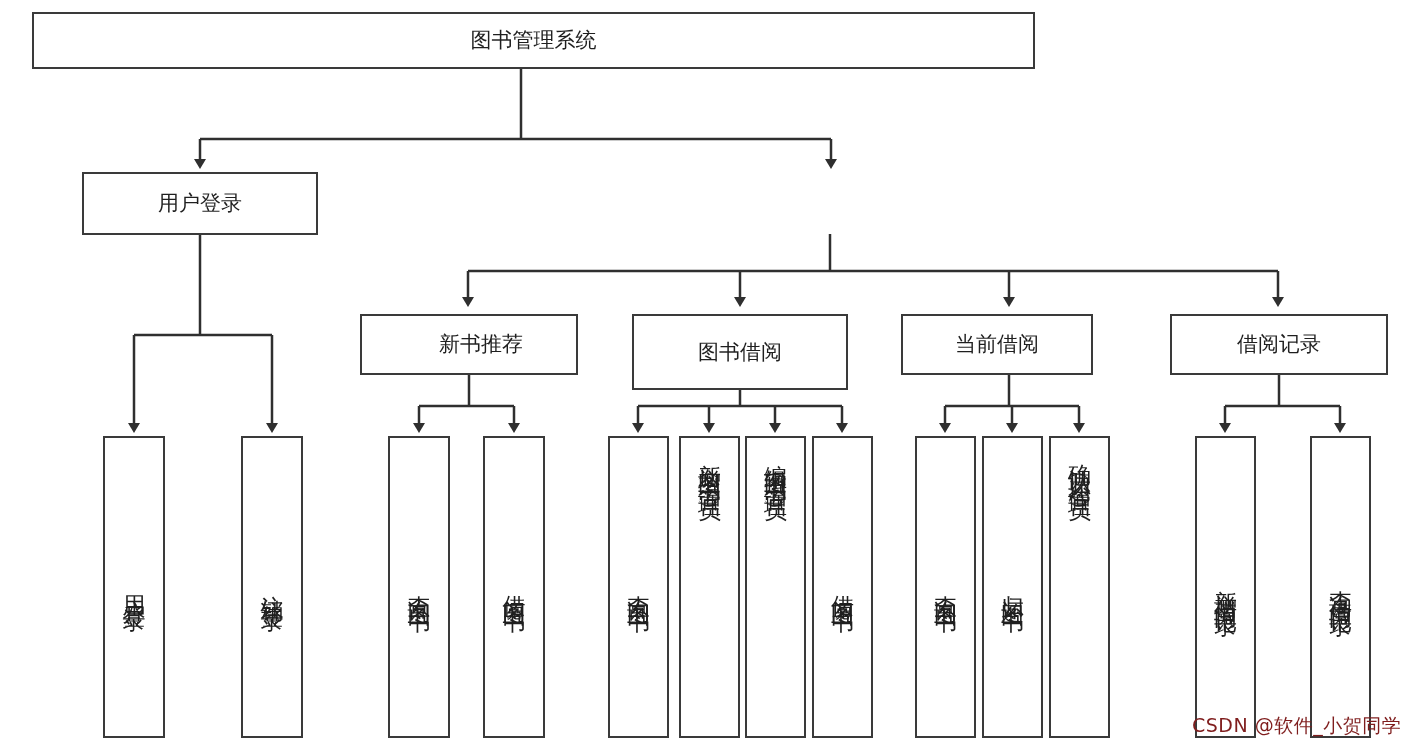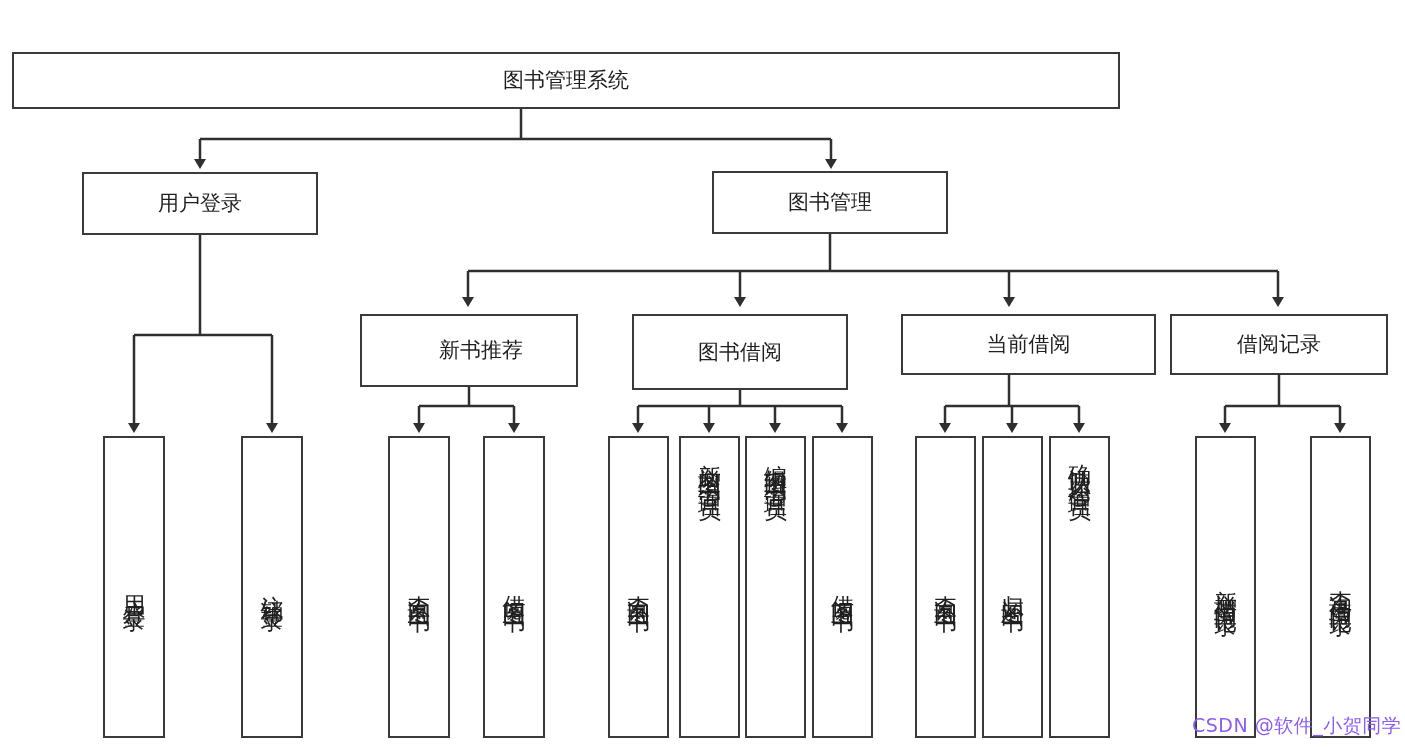--- a/index.html
+++ b/index.html
@@ -55,21 +55,21 @@
     font-size: 23px;
     letter-spacing: 5px;
     line-height: 1;
   }
   .node.vertical.centered {
     align-items: center;
     padding-top: 0;
   }
   .watermark {
     position: absolute;
-    color: #8b5cf6;
+    color: #7f1d1d;
     font-size: 19px;
     letter-spacing: 0.5px;
     white-space: nowrap;
     z-index: 3;
   }
 </style>
 </head>
 <body>
 
 <div id="canvas">
@@ -117,38 +117,35 @@
       <path d="M1012,406 L1012,424" marker-end="url(#arrow)"></path>
       <path d="M1079,406 L1079,424" marker-end="url(#arrow)"></path>
 
       <path d="M1279,375 L1279,406"></path>
       <path d="M1225,406 L1340,406"></path>
       <path d="M1225,406 L1225,424" marker-end="url(#arrow)"></path>
       <path d="M1340,406 L1340,424" marker-end="url(#arrow)"></path>
     </g>
   </svg>
 
-  <div class="node horizontal" style="left:12px; top:12px; width:1108px; height:57px;margin-top:40px;">
+  <div class="node horizontal" style="left:32px; top:12px; width:1003px; height:57px;">
     <span class="node-label">图书管理系统</span>
   </div>
 
   <div class="node horizontal" style="left:82px; top:172px; width:236px; height:63px;">
     <span class="node-label">用户登录</span>
   </div>
-  <div class="node horizontal" style="left:712px; top:171px; width:236px; height:63px;">
-    <span class="node-label">图书管理</span>
-  </div>
 
-  <div class="node horizontal" style="left:360px; top:314px; width:218px; height:73px;padding-left:24px;">
+  <div class="node horizontal" style="left:360px; top:314px; width:218px; height:61px;padding-left:24px;">
     <span class="node-label">新书推荐</span>
   </div>
   <div class="node horizontal" style="left:632px; top:314px; width:216px; height:76px;">
     <span class="node-label">图书借阅</span>
   </div>
-  <div class="node horizontal" style="left:901px; top:314px; width:255px; height:61px;">
+  <div class="node horizontal" style="left:901px; top:314px; width:192px; height:61px;">
     <span class="node-label">当前借阅</span>
   </div>
   <div class="node horizontal" style="left:1170px; top:314px; width:218px; height:61px;justify-content:center;">
     <span class="node-label">借阅记录</span>
   </div>
 
   <div class="node vertical centered" style="left:103px; top:436px; width:62px; height:302px;">
     <span class="node-label">用户登录</span>
   </div>
   <div class="node vertical centered" style="left:241px; top:436px; width:62px; height:302px;">

